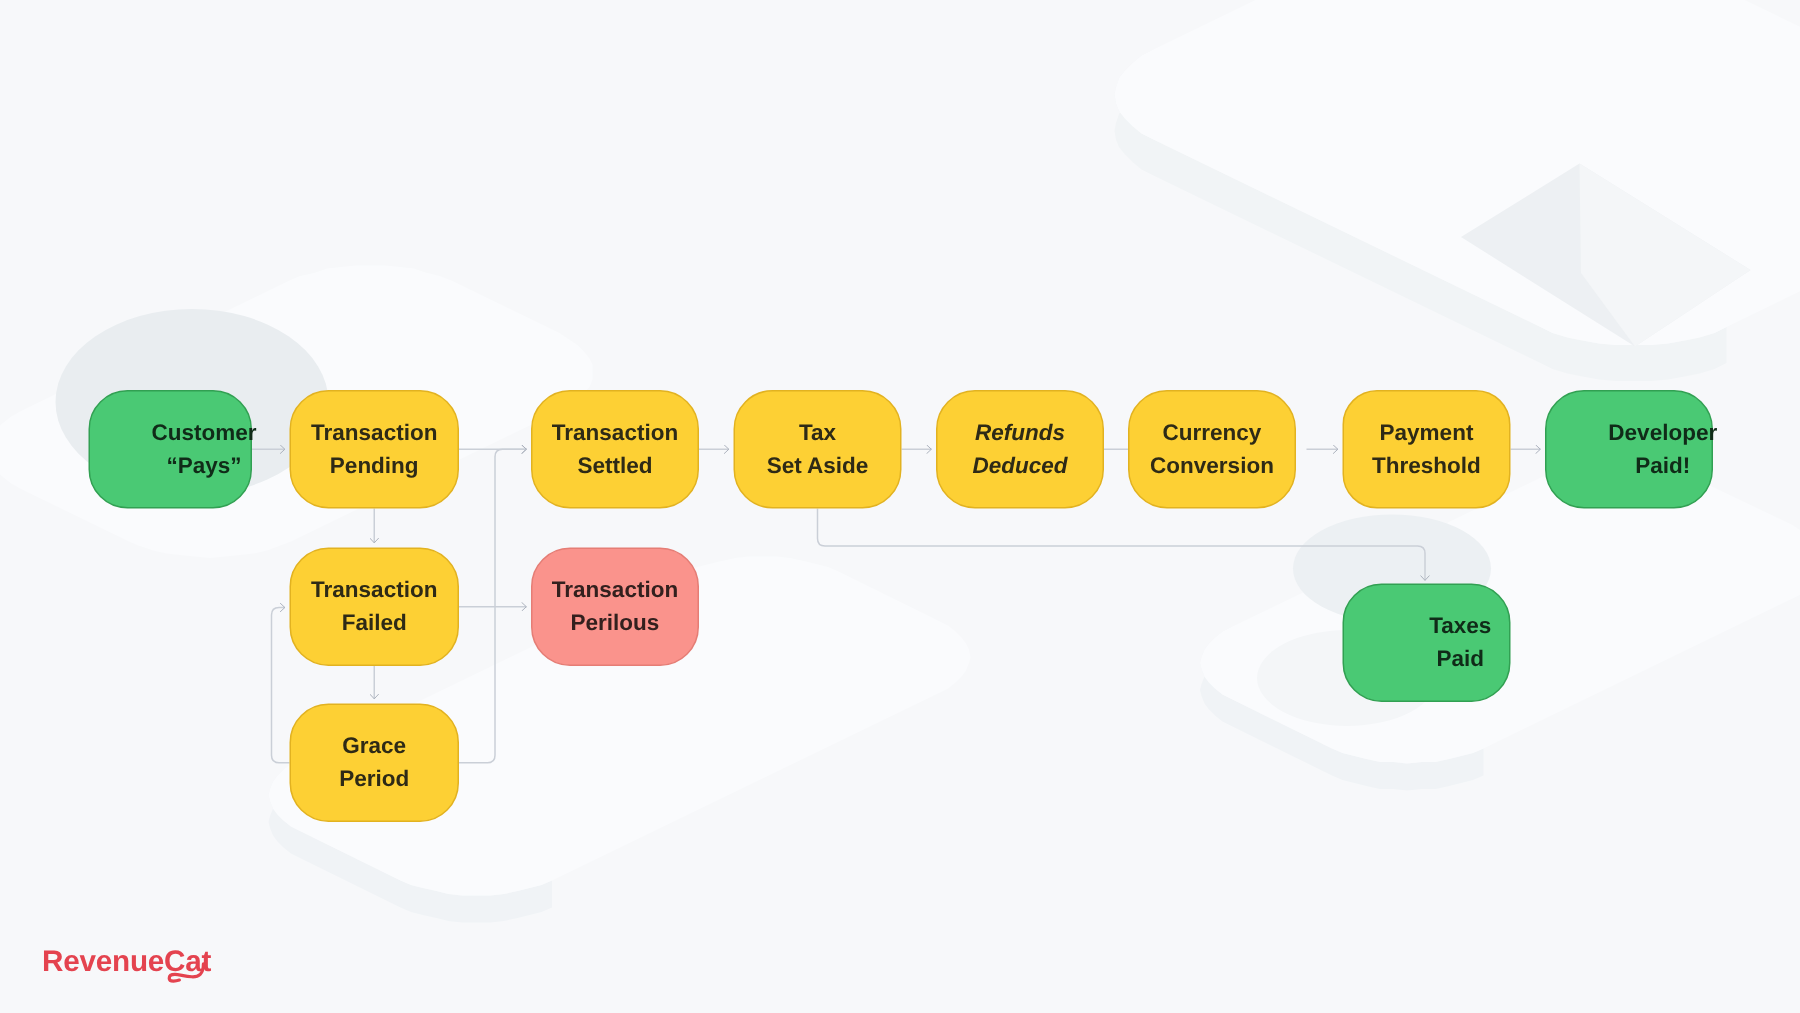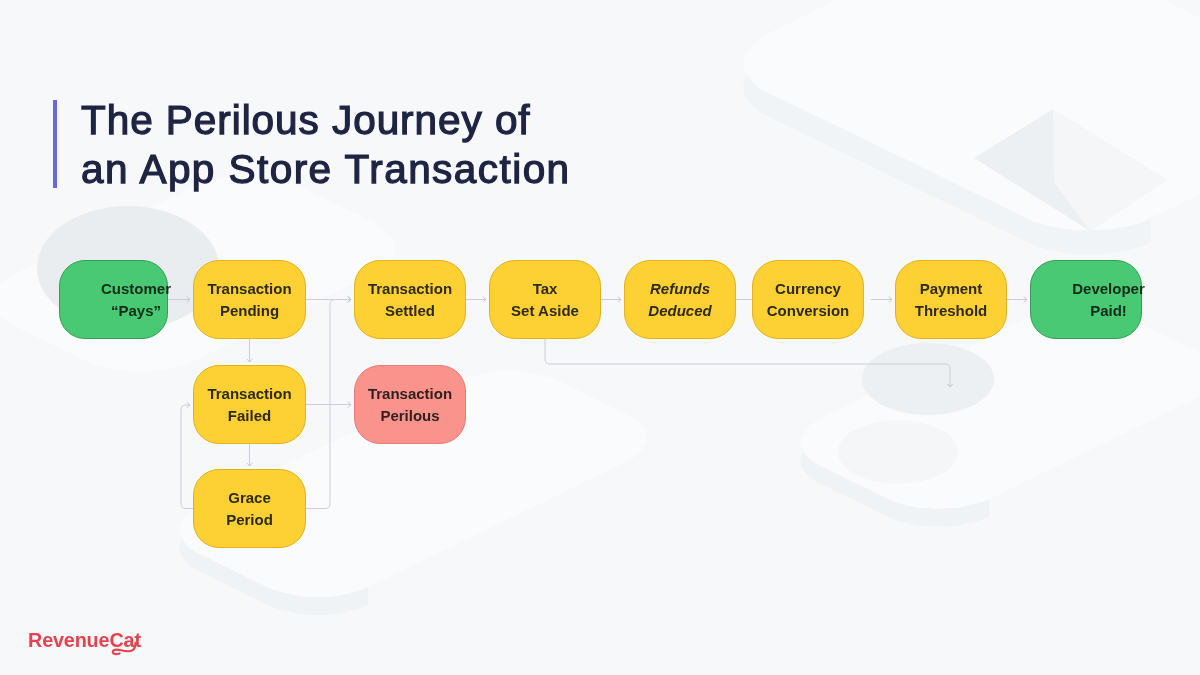--- a/index.html
+++ b/index.html
@@ -37,24 +37,20 @@
       <path d="M 1028 318 L 1035 315 L 1042 313 L 1051 311 L 1059 309 L 1069 308 L 1078 308 L 1087 308 L 1096 309 L 1105 311 L 1113 313 L 1121 315 L 1128 318 L 1195 350 L 1201 354 L 1206 358 L 1210 362 L 1213 366 L 1215 370 L 1216 375 L 1215 379 L 1213 384 L 1210 388 L 1206 392 L 1201 396 L 1195 399 L 989 499 L 982 502 L 974 504 L 966 506 L 957 508 L 948 508 L 938 509 L 929 508 L 920 508 L 911 506 L 903 504 L 895 502 L 888 499 L 821 466 L 815 463 L 810 459 L 806 455 L 803 451 L 801 446 L 800 442 L 801 438 L 803 433 L 806 429 L 810 425 L 815 421 L 821 418Z" fill="#fafbfd"></path>
       <path d="M 1151 218 L 1143 222 L 1133 225 L 1123 227 L 1112 229 L 1101 230 L 1089 230 L 1077 230 L 1066 229 L 1055 227 L 1045 225 L 1035 222 L 1027 218 L 769 93 L 761 89 L 755 84 L 750 79 L 746 74 L 744 69 L 743 63 L 744 58 L 746 52 L 750 47 L 755 42 L 761 37 L 769 33 L 769 57 L 761 61 L 755 66 L 750 71 L 746 76 L 744 82 L 743 87 L 744 93 L 746 98 L 750 103 L 755 108 L 761 113 L 769 117 L 1027 242 L 1035 246 L 1045 249 L 1055 251 L 1066 253 L 1077 254 L 1089 254 L 1101 254 L 1112 253 L 1123 251 L 1133 249 L 1143 246 L 1151 242Z" fill="#f1f4f6"></path>
       <path d="M 938 -49 L 946 -52 L 956 -55 L 966 -58 L 977 -60 L 988 -61 L 1000 -61 L 1012 -61 L 1023 -60 L 1034 -58 L 1044 -55 L 1054 -52 L 1062 -49 L 1320 76 L 1328 80 L 1334 85 L 1339 90 L 1343 95 L 1345 101 L 1346 106 L 1345 112 L 1343 117 L 1339 122 L 1334 127 L 1328 132 L 1320 136 L 1151 218 L 1143 222 L 1133 225 L 1123 227 L 1112 229 L 1101 230 L 1089 230 L 1077 230 L 1066 229 L 1055 227 L 1045 225 L 1035 222 L 1027 218 L 769 93 L 761 89 L 755 84 L 750 79 L 746 74 L 744 69 L 743 63 L 744 58 L 746 52 L 750 47 L 755 42 L 761 37 L 769 33Z" fill="#fafbfd"></path>
       <ellipse cx="928" cy="379" rx="66" ry="36" fill="#ecf0f3"></ellipse>
       <ellipse cx="898" cy="452" rx="60" ry="32" fill="#f4f6f8"></ellipse>
       <path d="M 1053 109 L 1167 180 L 1090 231 L 974 158Z" fill="#edf0f3"></path>
       <path d="M 1053 109 L 1167 180 L 1090 231 L 1054 182Z" fill="#f4f6f8"></path>
     </g>
   </svg>
 
-  <div class="title-wrap">
-    <div class="title-bar"></div>
-    <div class="title-text"><span class="l1">The Perilous Journey of</span><br><span class="l2">an App Store Transaction</span></div>
-  </div>
 
   <svg class="layer" id="edges" viewBox="0 0 1200 675" width="1200" height="675">
     <defs>
       <marker id="ah" viewBox="0 0 12 12" refX="10.6" refY="6" markerWidth="6.2" markerHeight="6.2" markerUnits="strokeWidth" orient="auto-start-reverse">
         <path d="M 4.6 0.6 L 10.4 6 L 4.6 11.4" fill="none" stroke="#aab1bc" stroke-width="1.25" stroke-linecap="round" stroke-linejoin="round"></path>
       </marker>
     </defs>
     <g fill="none" stroke="#cacfd7" stroke-width="1" stroke-linecap="butt" stroke-linejoin="round" marker-end="url(#ah)">
         <path d="M 168 299.5 L 190 299.5"></path>
         <path d="M 306 299.5 L 351 299.5"></path>
@@ -84,35 +80,38 @@
       </div>
       <div class="node yellow" style="left: 489px; top: 260px; width: 112px; height: 79px;">
         <div><span>Tax</span><br><span>Set Aside</span></div>
       </div>
       <div class="node yellow" style="left: 624px; top: 260px; width: 112px; height: 79px; font-style: italic;">
         <div><span>Refunds</span><br><span>Deduced</span></div>
       </div>
       <div class="node yellow" style="left: 752px; top: 260px; width: 112px; height: 79px;">
         <div><span>Currency</span><br><span>Conversion</span></div>
       </div>
-      <div class="node yellow" style="left: 895px; top: 260px; width: 112px; height: 79px;">
+      <div class="node yellow" style="left: 895px; top: 260px; width: 112px; height: 79px; border-radius: 23px;">
         <div><span>Payment</span><br><span>Threshold</span></div>
       </div>
       <div class="node green" style="left: 1030px; top: 260px; width: 112px; height: 79px;">
         <div><span>Developer</span><br><span>Paid!</span></div>
       </div>
       <div class="node yellow" style="left: 193px; top: 365px; width: 113px; height: 79px;">
         <div><span>Transaction</span><br><span>Failed</span></div>
       </div>
       <div class="node red" style="left: 354px; top: 365px; width: 112px; height: 79px;">
         <div><span>Transaction</span><br><span>Perilous</span></div>
       </div>
       <div class="node yellow" style="left: 193px; top: 469px; width: 113px; height: 79px;">
         <div><span>Grace</span><br><span>Period</span></div>
       </div>
+      <div class="node green" style="left: 895px; top: 389px; width: 112px; height: 79px;">
+        <div><span>Taxes</span><br><span>Paid</span></div>
+      </div>
     </div>
 
   <div class="logo">
     <svg width="150" height="40" viewBox="0 0 150 40">
       <text x="0" y="22.2" font-family="Liberation Sans, sans-serif" font-size="19.8" font-weight="700" letter-spacing="-0.15" fill="#e4434f">RevenueCat</text>
       <path d="M 107.6 17.5 C 107.6 24.3 104.5 26.5 99.8 26.2 C 95.2 25.9 91.2 24.6 88.6 24.6
                C 86.0 24.6 84.8 25.7 84.8 27.1 C 84.8 28.4 86.1 29.1 87.7 29.1
                C 89.1 29.1 90.4 28.8 91.6 28.4" fill="none" stroke="#e4434f" stroke-width="2.1" stroke-linecap="round"></path>
     </svg>
   </div>

